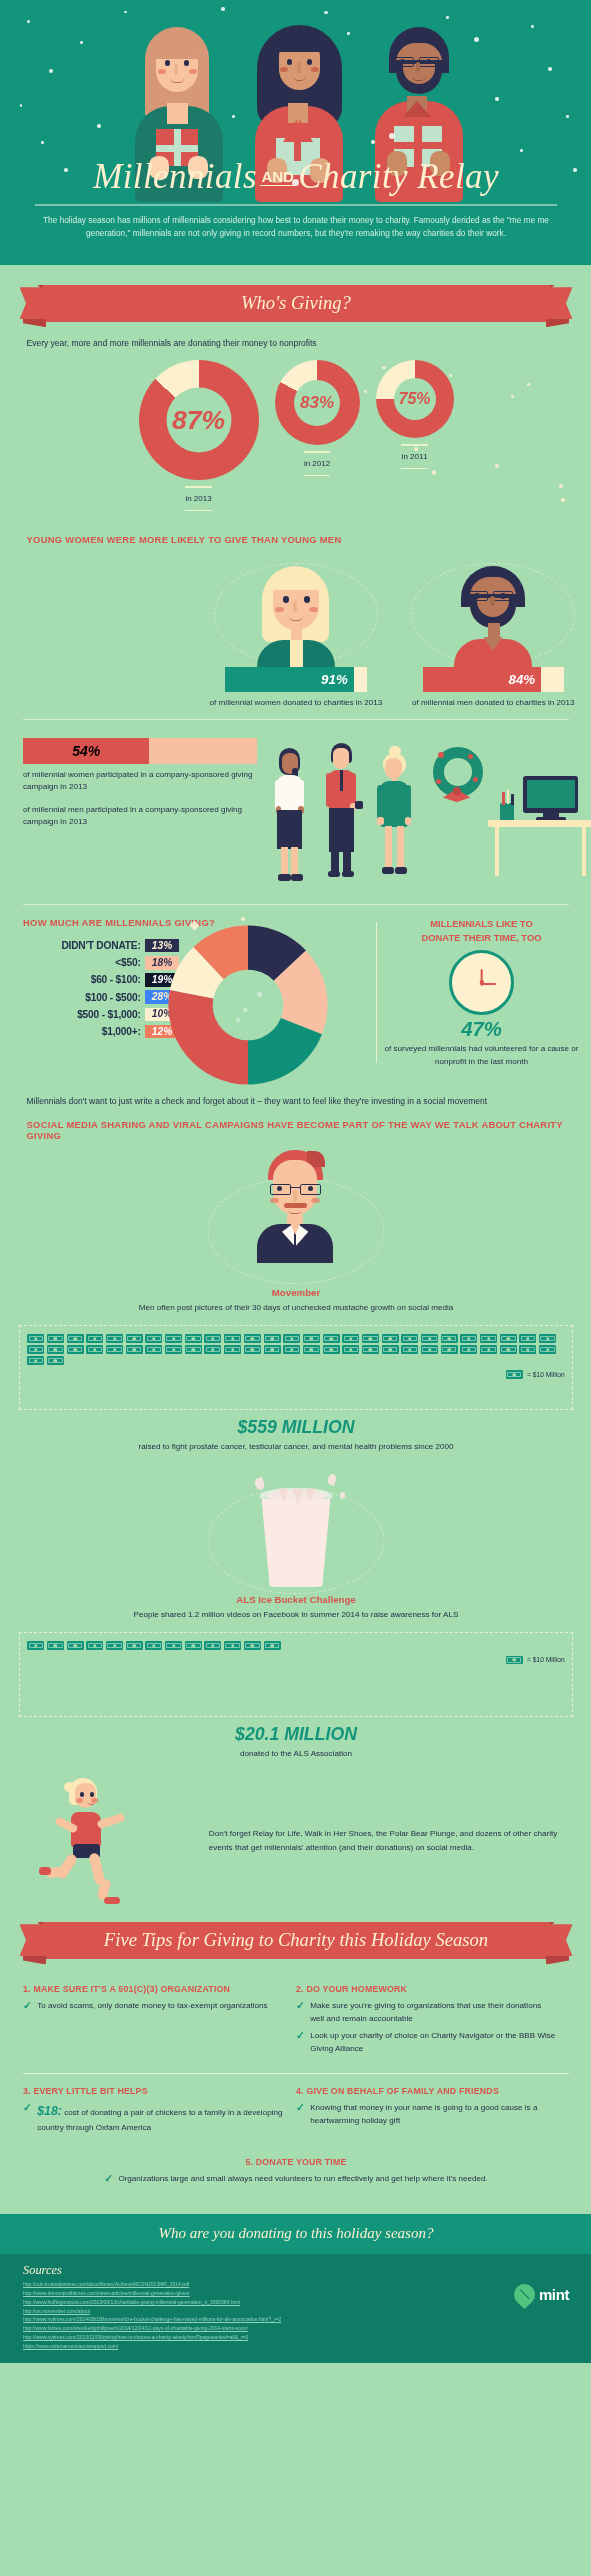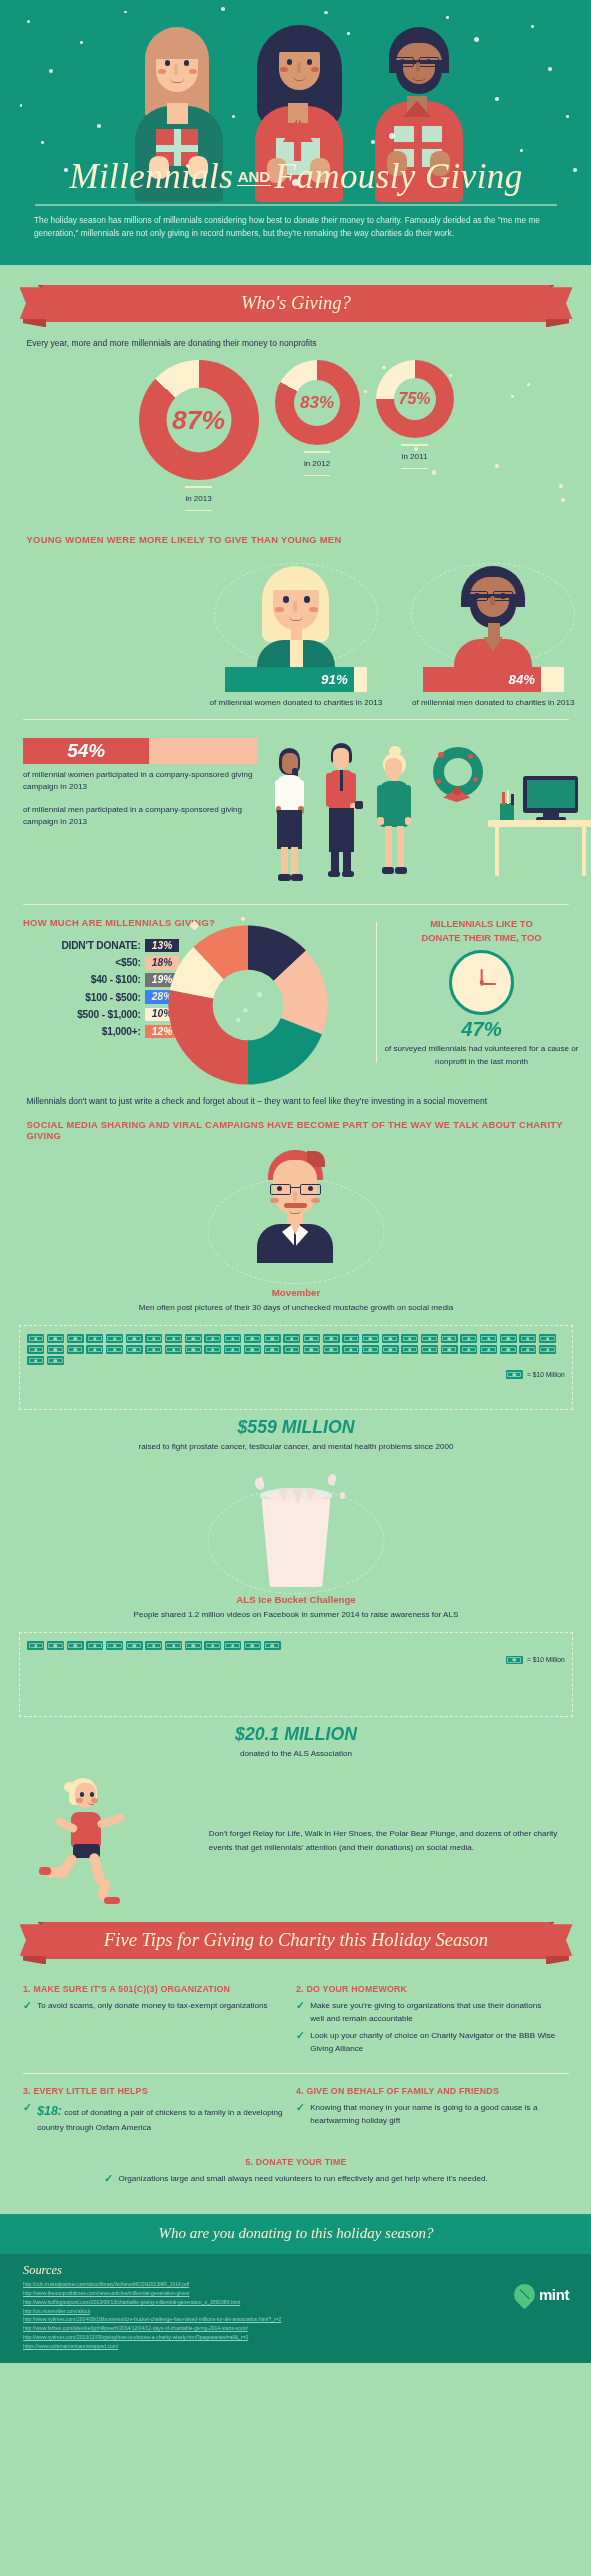--- a/index.html
+++ b/index.html
@@ -25,21 +25,21 @@
     font-size:35px; color:#fdf0cf; letter-spacing:0.4px; white-space:nowrap;
   }
   .main-title .amp {
     font-family:"Liberation Sans", sans-serif; font-style:normal; font-weight:bold;
     font-size:15px; vertical-align:6.2px; letter-spacing:0px;
     border-bottom:1.8px solid #fdf0cf; padding:0 0.9px; margin:0 3.5px;
   }
   .title-rule { width:522px; height:1.8px; background:#7fc4ad; margin:7px auto 0; }
   .hero-sub {
     position:absolute; left:34px; right:34px; top:214px;
-    font-size:8.3px; line-height:1.55; color:#d8f0e4; text-align:left;
+    font-size:8.3px; line-height:1.55; color:#d8f0e4; text-align:center;
   }
   
   .banner { position:relative; height:41px; margin:0 19.5px; }
   .banner .mid {
     position:absolute; left:23px; right:23px; top:0; height:37px; background:#d9534f;
     display:flex; align-items:center; justify-content:center;
   }
   .banner .mid span {
     font-family:"Liberation Serif", serif; font-style:italic;
     font-size:18.6px; color:#fdf0cf; white-space:nowrap;
@@ -85,21 +85,21 @@
     display:flex; align-items:center; justify-content:flex-end; padding-right:6.2px; }
   .bar-in b { color:#fff; font-size:13.3px; font-style:italic; }
   .bar-cap { font-size:8.1px; color:#23304a; margin-top:6.2px; }
 
   
   .comp-wrap { display:flex; margin-top:5.3px; }
   .comp-left { width:265px; padding-left:23px; }
   .cbar { height:26.5px; background:#f9bfa3; position:relative; margin-top:5.3px; width:234px; }
   .cbar .fill { position:absolute; left:0; top:0; bottom:0; background:#d9534f;
     display:flex; align-items:center; justify-content:center; }
-  .cbar .fill b { color:#ffffff; font-size:19px; font-style:italic; }
+  .cbar .fill b { color:#000000; font-size:14px; font-style:italic; }
   .cbar-cap { font-size:8.1px; color:#23304a; line-height:1.5; margin:4.4px 0 10.6px; width:232px; }
   .office { flex:1; position:relative; height:159px; }
 
   
   .howmuch { display:flex; margin-top:3.5px; position:relative; }
   .hm-left { width:371px; padding-left:23px; position:relative; }
   .legend { margin-top:10.6px; }
   .lrow { display:flex; align-items:center; justify-content:flex-end;
     width:156px; margin-bottom:3.5px; }
   .lrow .lb { font-size:10.2px; font-weight:bold; color:#23304a; margin-right:4.4px;
@@ -266,21 +266,21 @@
     <div class="gift" style="left:37px;top:101px;width:48px;height:41px;background:#bfe3cd"></div>
     <div class="gift" style="left:37px;top:117px;width:48px;height:7px;background:#d9534f"></div>
     <div class="gift" style="left:57px;top:101px;width:8px;height:41px;background:#d9534f"></div>
     <div style="position:absolute;left:30px;top:126px;width:19.5px;height:25px;border-radius:8.8px;background:#c98b64"></div>
     <div style="position:absolute;left:73px;top:126px;width:19.5px;height:25px;border-radius:8.8px;background:#c98b64"></div>
     <div class="snow" style="left:32px;top:108px;width:6.2px;height:6.2px"></div>
   </div>
 
   <div class="title-wrap">
     <div class="main-title">
-      <span>Millennials</span><span class="amp">AND</span><span>Famously Giving</span>
+      <span>Millennials</span><span class="amp">AND</span><span>Charity Relay</span>
     </div>
     <div class="title-rule"></div>
   </div>
   <div class="hero-sub">The holiday season has millions of millennials considering how best to donate their money to charity. Famously derided as the "me me me generation,"  millennials are not only giving in record numbers, but they're remaking the way charities do their work.</div>
 </div>
 
 <div style="padding-top:19.5px">
   <div class="banner">
     <div class="fold l"></div>
     <div class="fold r"></div>
@@ -506,22 +506,22 @@
       <div class="legend" id="legend">
           <div class="lrow">
             <span class="lb">DIDN'T DONATE:</span>
             <span class="lv" style="background:#2b2d4f;color:#fdf0cf">13%</span>
           </div>
           <div class="lrow">
             <span class="lb">&lt;$50:</span>
             <span class="lv" style="background:#f9bfa3;color:#2b2d4f">18%</span>
           </div>
           <div class="lrow">
-            <span class="lb">$40 - $100:</span>
-            <span class="lv" style="background:#737373;color:#ffffff">19%</span>
+            <span class="lb">$60 - $100:</span>
+            <span class="lv" style="background:#0f172a;color:#ffffff">19%</span>
           </div>
           <div class="lrow">
             <span class="lb">$100 - $500:</span>
             <span class="lv" style="background:#3b82f6;color:#fdf0cf">28%</span>
           </div>
           <div class="lrow">
             <span class="lb">$500 - $1,000:</span>
             <span class="lv" style="background:#fdf0cf;color:#2b2d4f">10%</span>
           </div>
           <div class="lrow">

